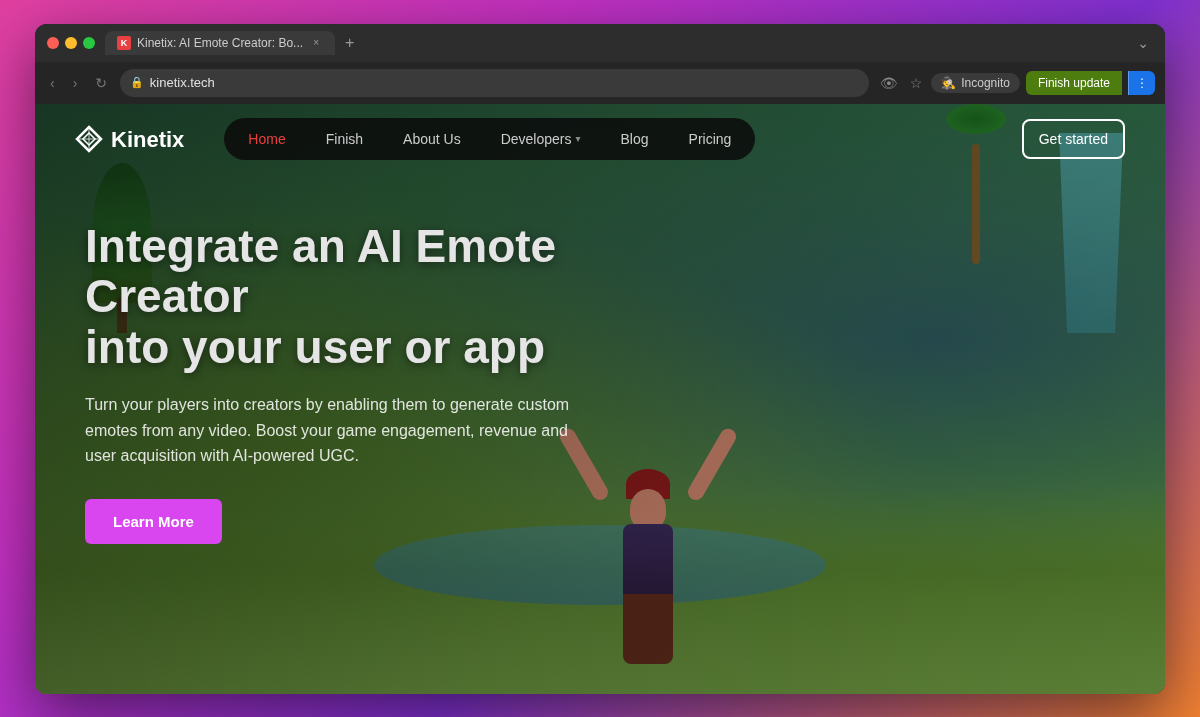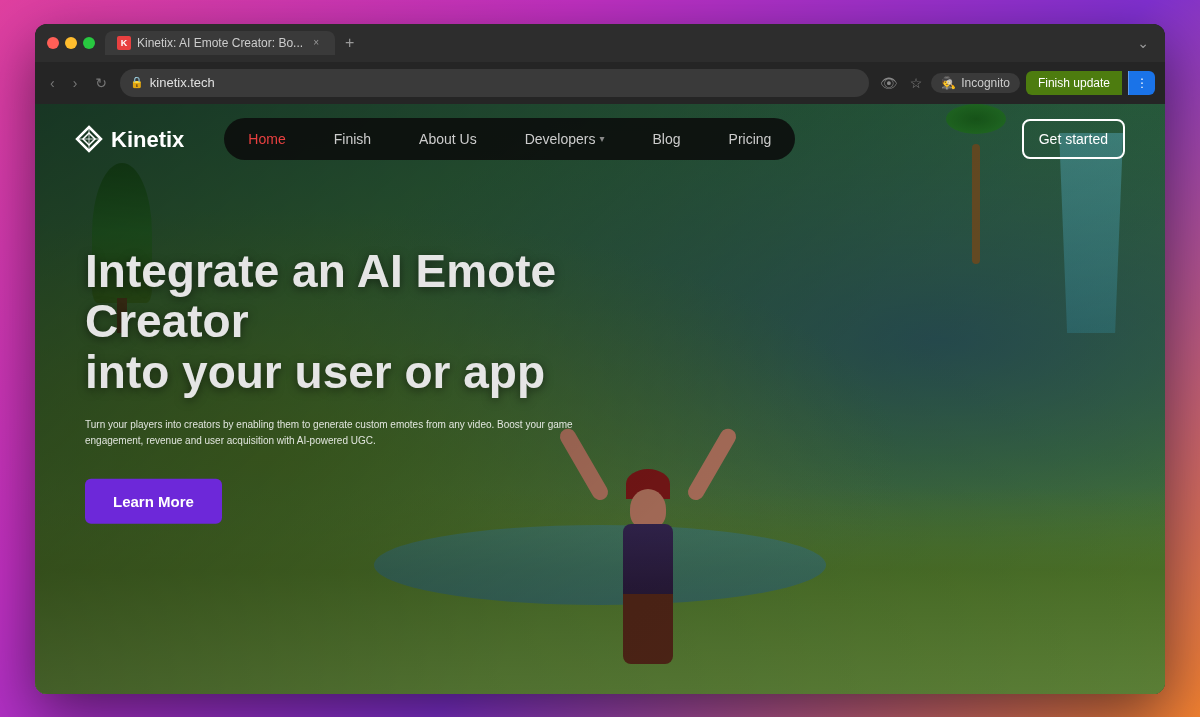--- a/index.html
+++ b/index.html
@@ -402,21 +402,21 @@
       display: flex;
       align-items: center;
       justify-content: center;
     }
     .nav-menu {
       display: flex;
       align-items: center;
       background: rgba(10,10,10,0.85);
       border-radius: 24px;
       padding: 6px 8px;
-      gap: 16px;
+      gap: 8px;
       justify-content: flex-end;
     }
     .nav-item {
       padding: 7px 16px;
       border-radius: 18px;
       font-size: 14px;
       color: #ccc;
       cursor: pointer;
       display: flex;
       align-items: center;
@@ -453,28 +453,28 @@
     }
     .hero-title {
       font-size: 46px;
       font-weight: 900;
       color: #e5e5e5;
       line-height: 1.1;
       margin-bottom: 20px;
       text-shadow: 0 2px 10px rgba(0,0,0,0.5);
     }
     .hero-subtitle {
-      font-size: 10px;
+      font-size: 16px;
       color: rgba(255,255,255,0.85);
       line-height: 1.6;
       margin-bottom: 30px;
       max-width: 500px;
     }
     .learn-more-btn {
-      background: #6d28d9;
+      background: #d946ef;
       color: white;
       border: none;
       padding: 14px 28px;
       border-radius: 6px;
       font-size: 15px;
       font-weight: 600;
       cursor: pointer;
     }
   </style>
 </head>

